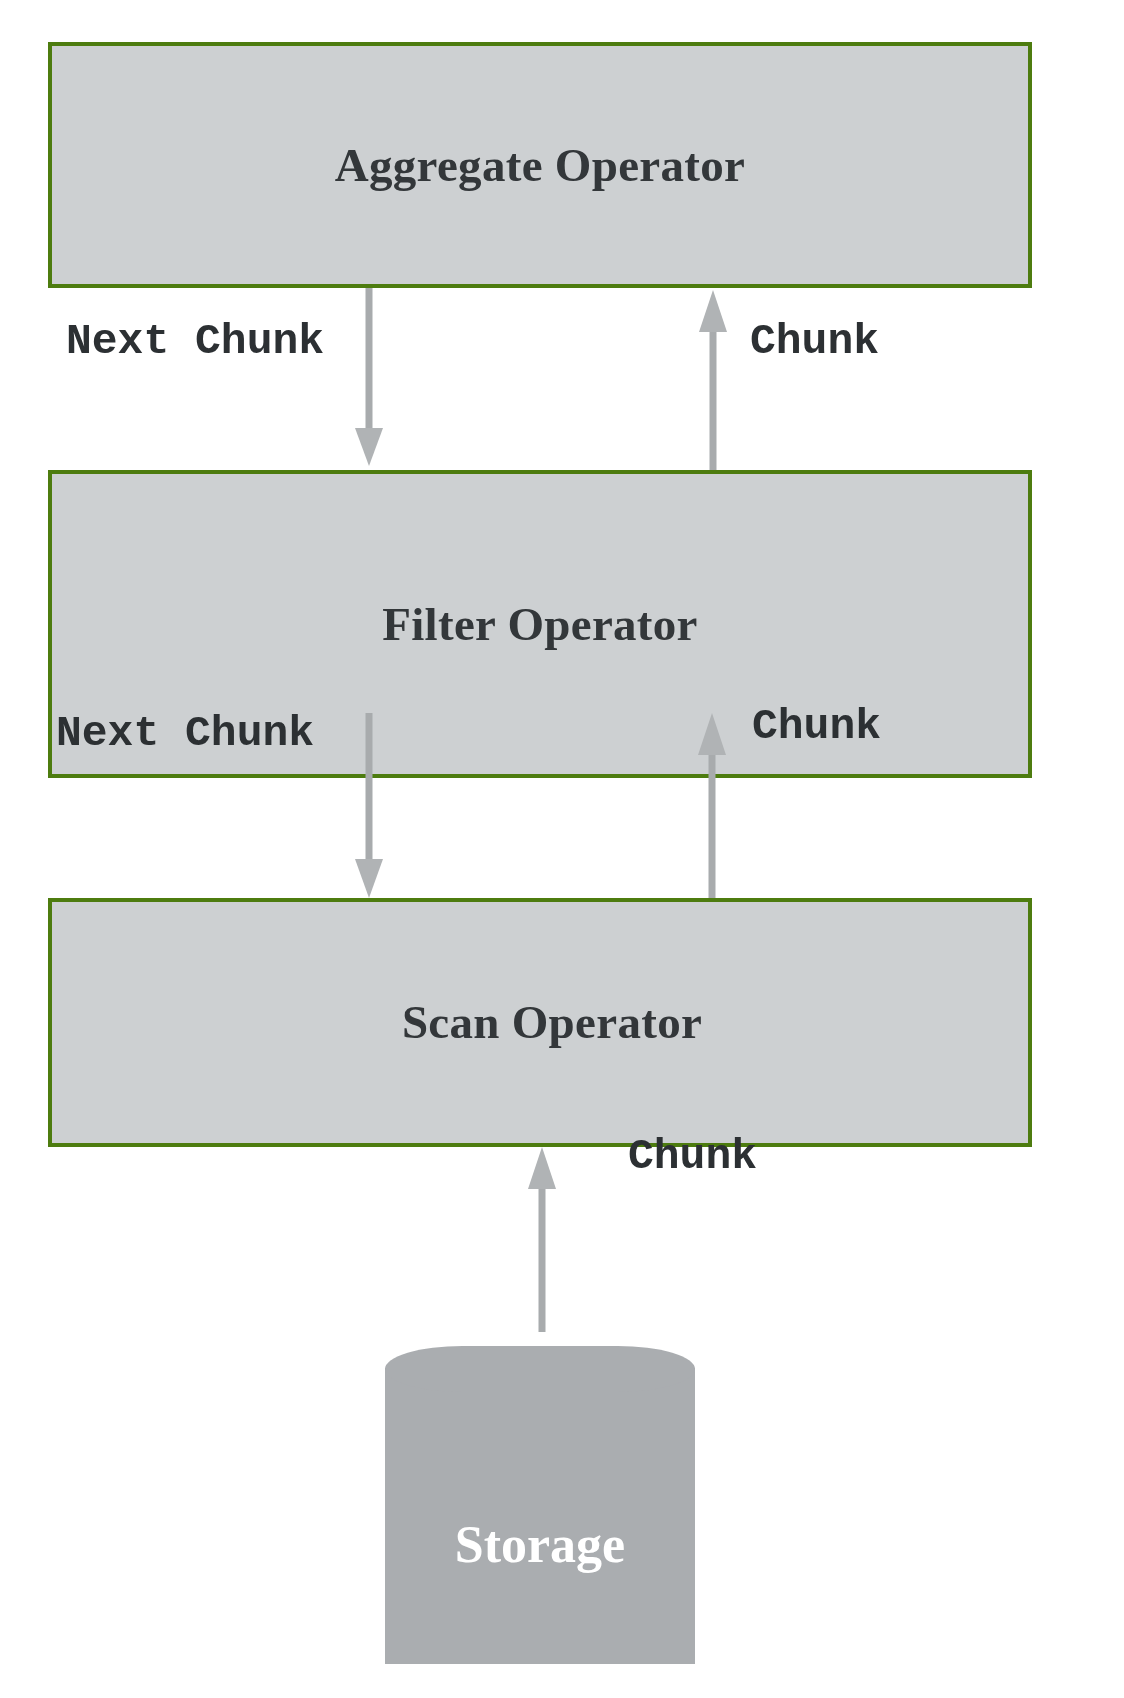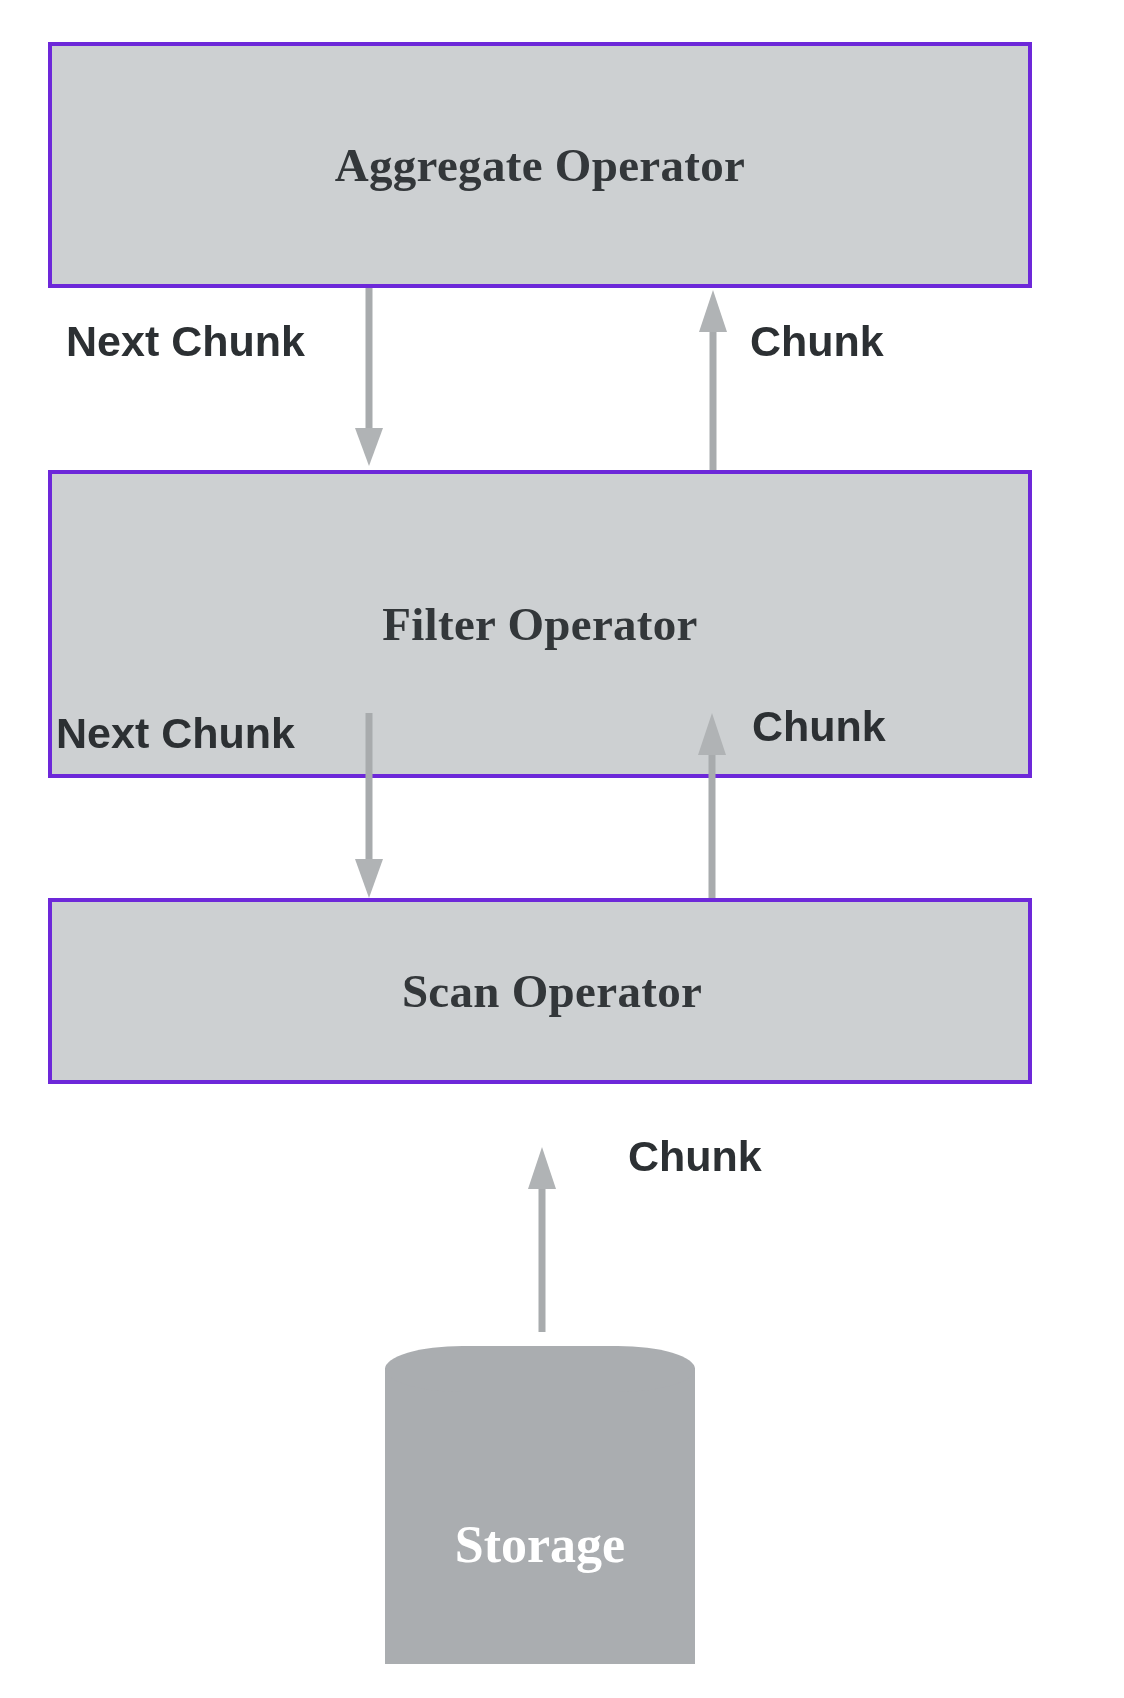--- a/index.html
+++ b/index.html
@@ -17,38 +17,38 @@
     height: 1698px;
     background: #ffffff;
     overflow: hidden;
   }
 
   
   .op-box {
     position: absolute;
     box-sizing: border-box;
     background: #cdd0d2;
-    border: 4px solid #6d28d9;
+    border: 4px solid #4d7c0f;
     display: flex;
     align-items: center;
     justify-content: center;
   }
   .op-box .op-label {
     font-family: "Liberation Serif", "DejaVu Serif", serif;
     font-weight: bold;
     font-size: 47px;
     line-height: 1;
     color: #33373a;
     letter-spacing: 0.3px;
     white-space: nowrap;
   }
 
   #box-aggregate { left: 48px;  top: 42px;   width: 984px; height: 246px; }
   #box-filter    { left: 48px;  top: 470px;  width: 984px; height: 308px; }
-  #box-scan      { left: 48px;  top: 898px;  width: 984px; height: 186px; padding-left: 24px; }
+  #box-scan      { left: 48px;  top: 898px;  width: 984px; height: 249px; padding-left: 24px; }
 
   
   #storage-cylinder {
     position: absolute;
     left: 385px;
     top: 1323px;
     width: 310px;
     height: 398px;
     margin-top: 23px;
   }
@@ -97,21 +97,21 @@
 
   
   .arrow {
     position: absolute;
   }
   .arrow svg { display: block; overflow: visible; }
 
   
   .edge-label {
     position: absolute;
-    font-family: Liberation Sans, sans-serif;
+    font-family: Liberation Mono, monospace;
     font-weight: bold;
     font-size: 43px;
     line-height: 1;
     color: #2c3033;
     white-space: nowrap;
   }
   #label-next-chunk-1 { left: 66px;  top: 320px; }
   #label-chunk-1      { left: 750px; top: 320px; }
   #label-next-chunk-2 { left: 56px;  top: 712px; }
   #label-chunk-2      { left: 752px; top: 705px; }

